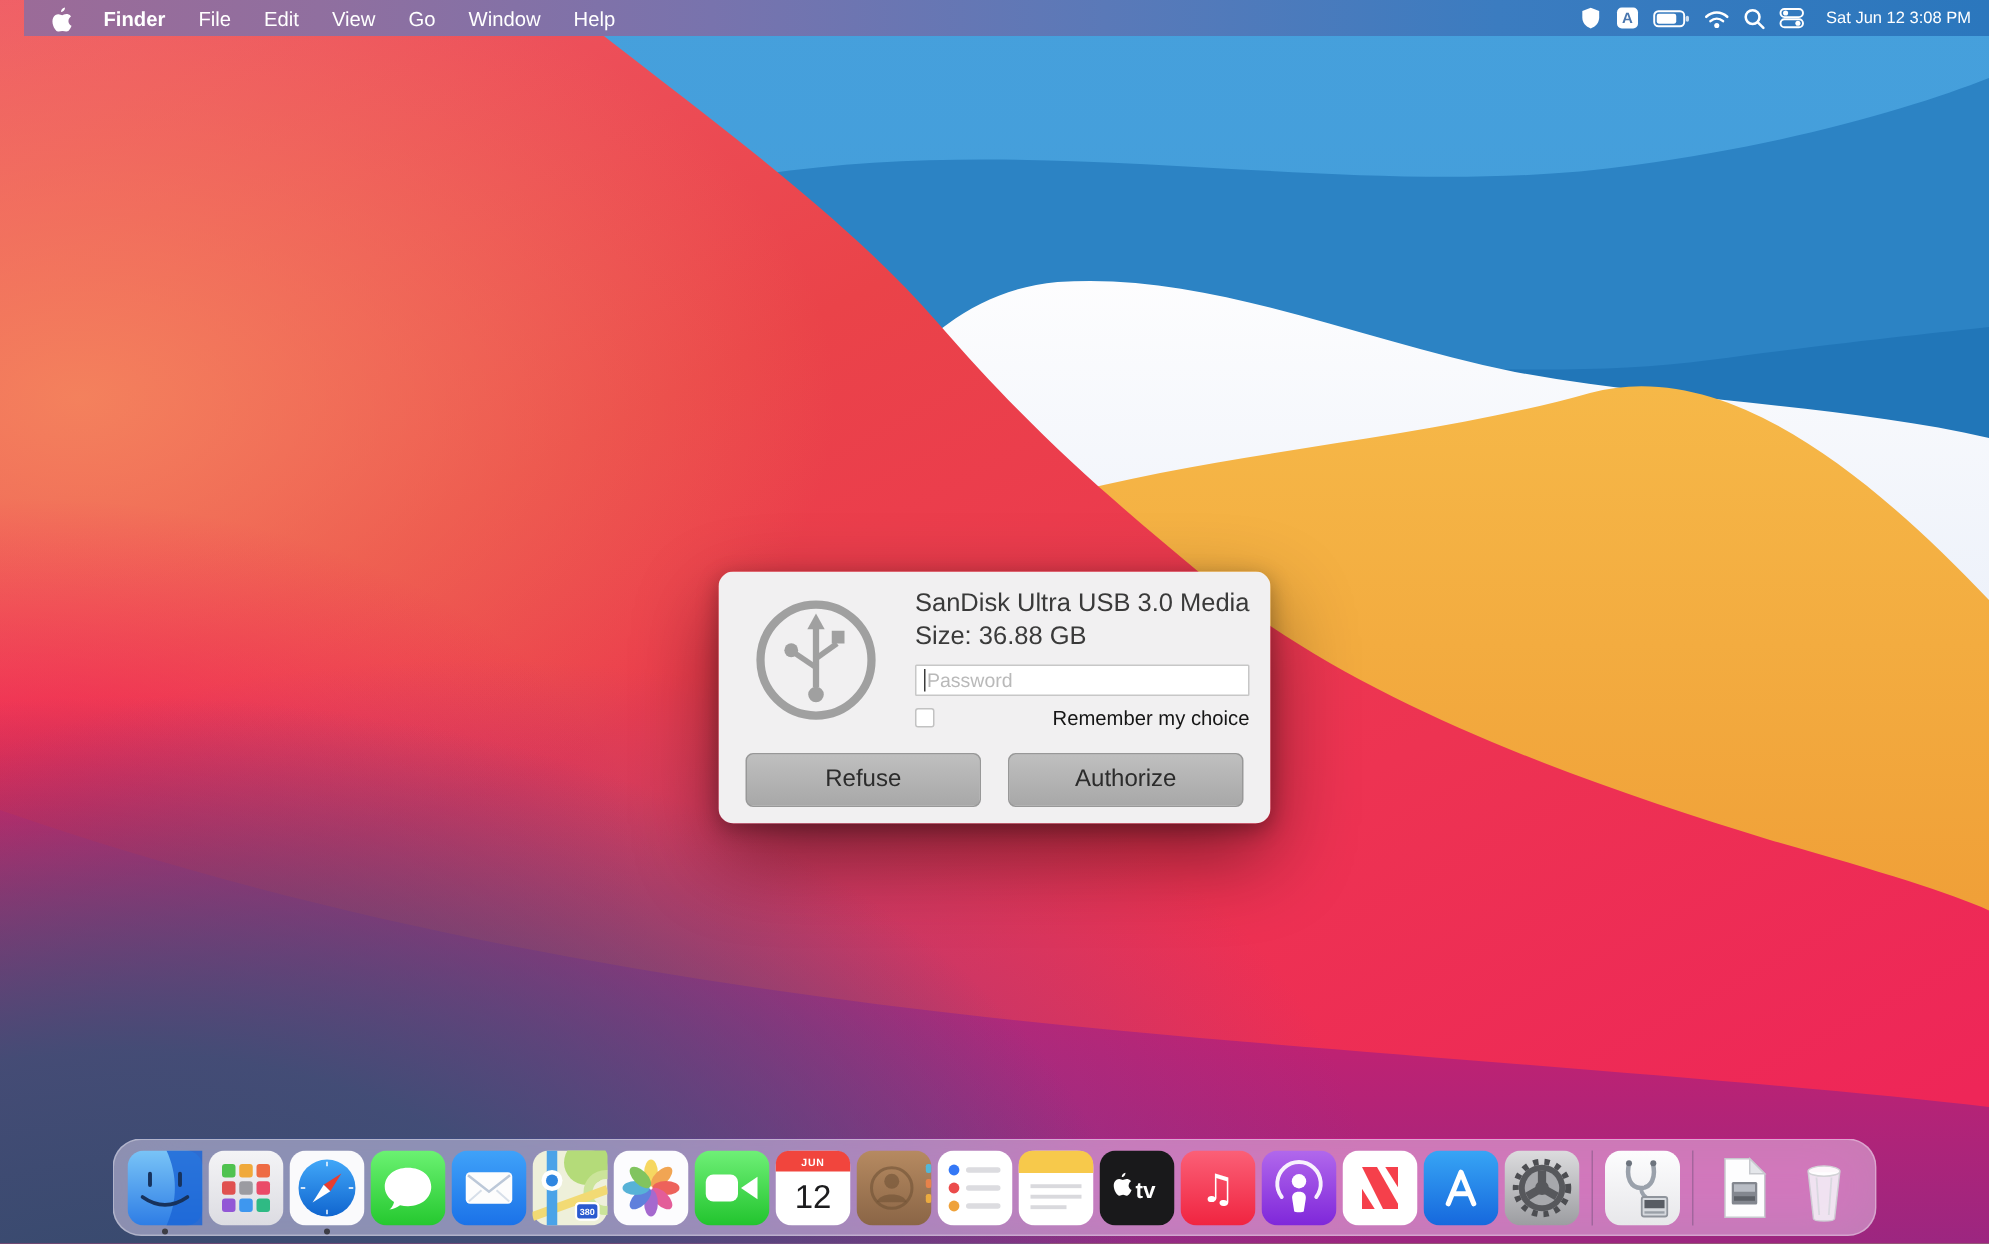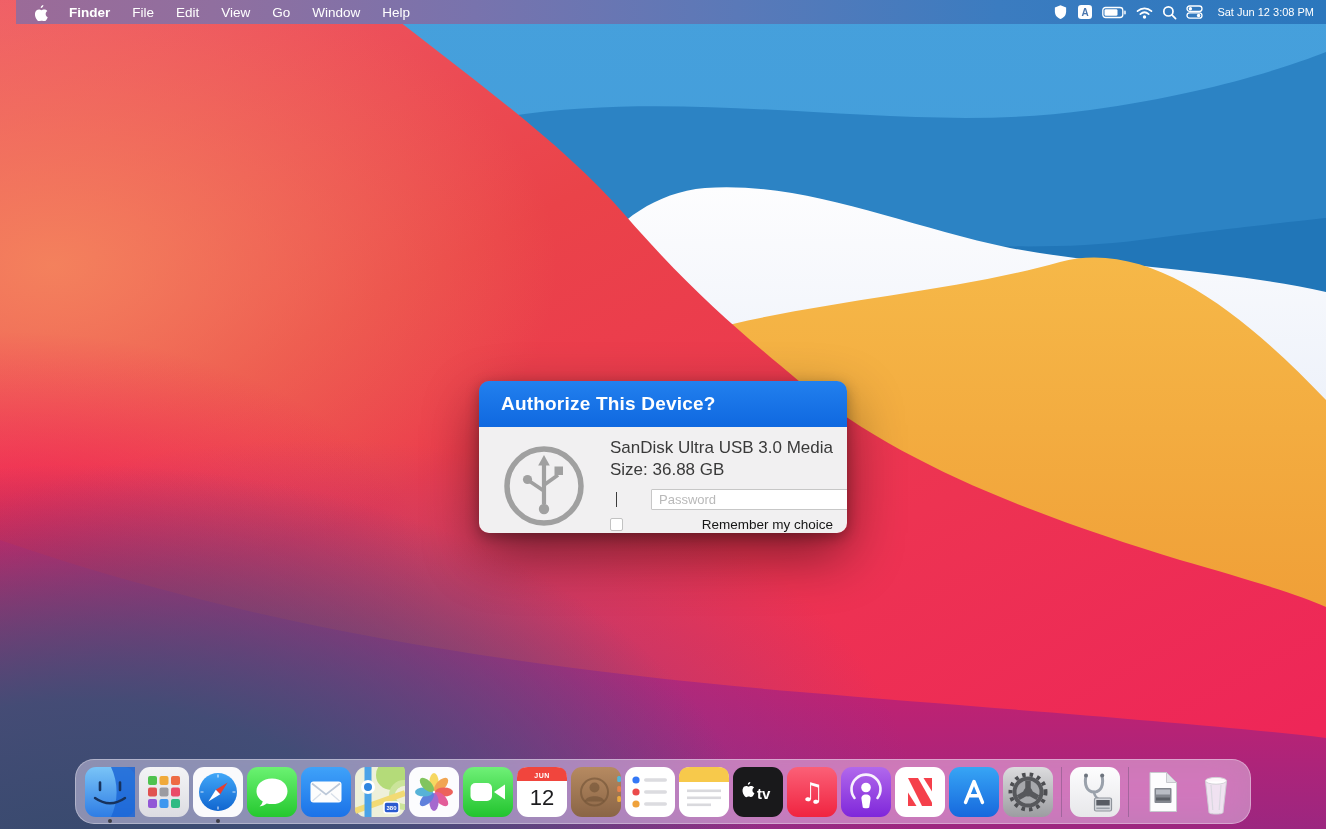--- a/index.html
+++ b/index.html
@@ -38,21 +38,21 @@
   }
   .dlg-body { background:#f1f0f1; padding:10px 18px 0 22px; }
   .dlg-row { display:flex; }
   .usb-col { width:86px; flex:0 0 86px; padding-top:6px; }
   .info-col { flex:1; padding-left:23px; }
   .dev-line { font-size:17px; color:#3a3a3a; line-height:22px; white-space:nowrap; }
   .pw-wrap { position:relative; margin-top:8px; }
   .pw-input {
     width:100%; height:21px; border:1px solid #c7c7c7; background:#fff;
     font-size:13px; padding:2px 5px 2px 7px; border-radius:1px; outline:none;
-    font-family:"Liberation Sans", sans-serif; color:#333;margin-left:41px;
+    font-family:"Liberation Sans", sans-serif; color:#333;
   }
   .pw-input::placeholder { color:#b9b9b9; }
   .caret { position:absolute; left:6px; top:3px; width:1px; height:15px; background:#3c3c3c; }
   .cb-row { display:flex; align-items:center; gap:7px; margin-top:7px;justify-content:space-between; }
   .checkbox { width:13px; height:13px; background:#fff; border:1px solid #c2c2c2; border-radius:2px; }
   .cb-label { font-size:13.5px; color:#161616; }
   .btn-row { display:flex; gap:18px; background:#f1f0f1; padding:14px 18px 11px; }
   .dlg-btn {
     flex:1; height:36px; border-radius:5px;
     background:linear-gradient(#bfbfbf,#a8a8a8); border:1px solid #989898;
@@ -187,23 +187,20 @@
           <circle cx="4.4" cy="4.7" r="1.7" fill="#fff"></circle>
           <rect x="1" y="8.8" width="15" height="5.4" rx="2.7" fill="none" stroke="#fff" stroke-width="1.3"></rect>
           <circle cx="12.6" cy="11.5" r="1.7" fill="#fff"></circle>
         </svg>
     </span>
     <span class="clock">Sat Jun 12  3:08 PM</span>
   </div>
 </div>
 
 <div class="dialog">
-  <div class="dlg-titlebar">
-    <span>Authorize This Device?</span>
-  </div>
   <div class="dlg-body">
     <div class="dlg-row">
       <div class="usb-col">
         <svg width="86" height="86" viewBox="0 0 86 86">
           <circle cx="43" cy="43" r="37" fill="none" stroke="#a0a0a0" stroke-width="5.5"></circle>
           <path d="M43,22 V61" stroke="#a0a0a0" stroke-width="4.2"></path>
           <path d="M43,12 L37.2,22.5 H48.8 Z" fill="#a0a0a0"></path>
           <circle cx="43" cy="66" r="5.2" fill="#a0a0a0"></circle>
           <path d="M43,48 L29,38.5" stroke="#a0a0a0" stroke-width="3.8"></path>
           <circle cx="26.5" cy="36.5" r="4.6" fill="#a0a0a0"></circle>
@@ -218,20 +215,24 @@
           <input class="pw-input" type="text" placeholder="Password" style="">
           <div class="caret"></div>
         </div>
         <div class="cb-row">
           <span class="checkbox"></span>
           <span class="cb-label">Remember my choice</span>
         </div>
       </div>
     </div>
   </div>
+  <div class="btn-row">
+    <div class="dlg-btn">Refuse</div>
+    <div class="dlg-btn">Authorize</div>
+  </div>
 </div>
 
 <div class="dock">
 
   <div class="dock-item">
     <svg viewBox="0 0 50 50">
         <defs>
           <linearGradient id="fnd" x1="0" y1="0" x2="0" y2="1">
             <stop offset="0" stop-color="#79c4f7"></stop>
             <stop offset="1" stop-color="#2e7de5"></stop>

